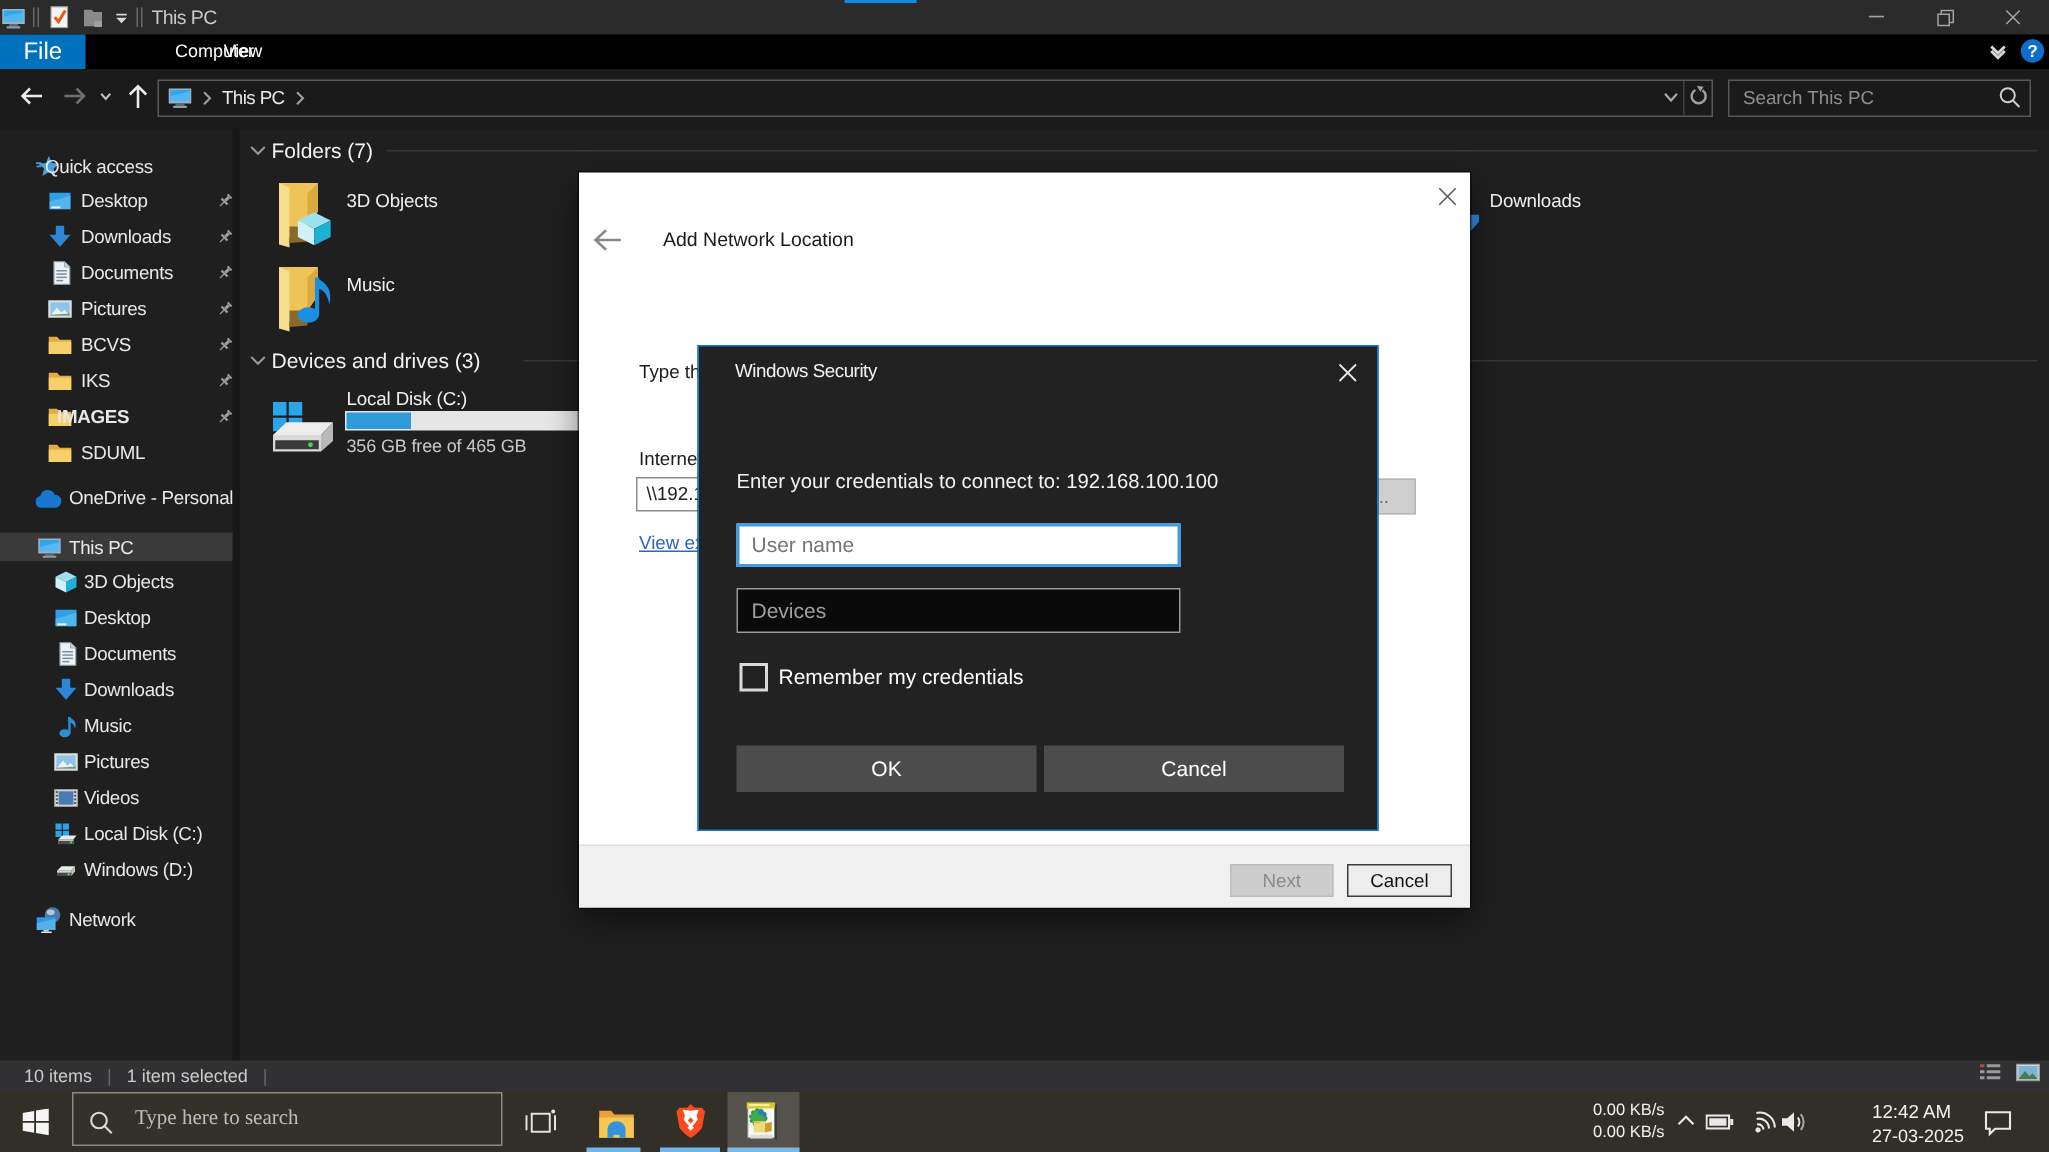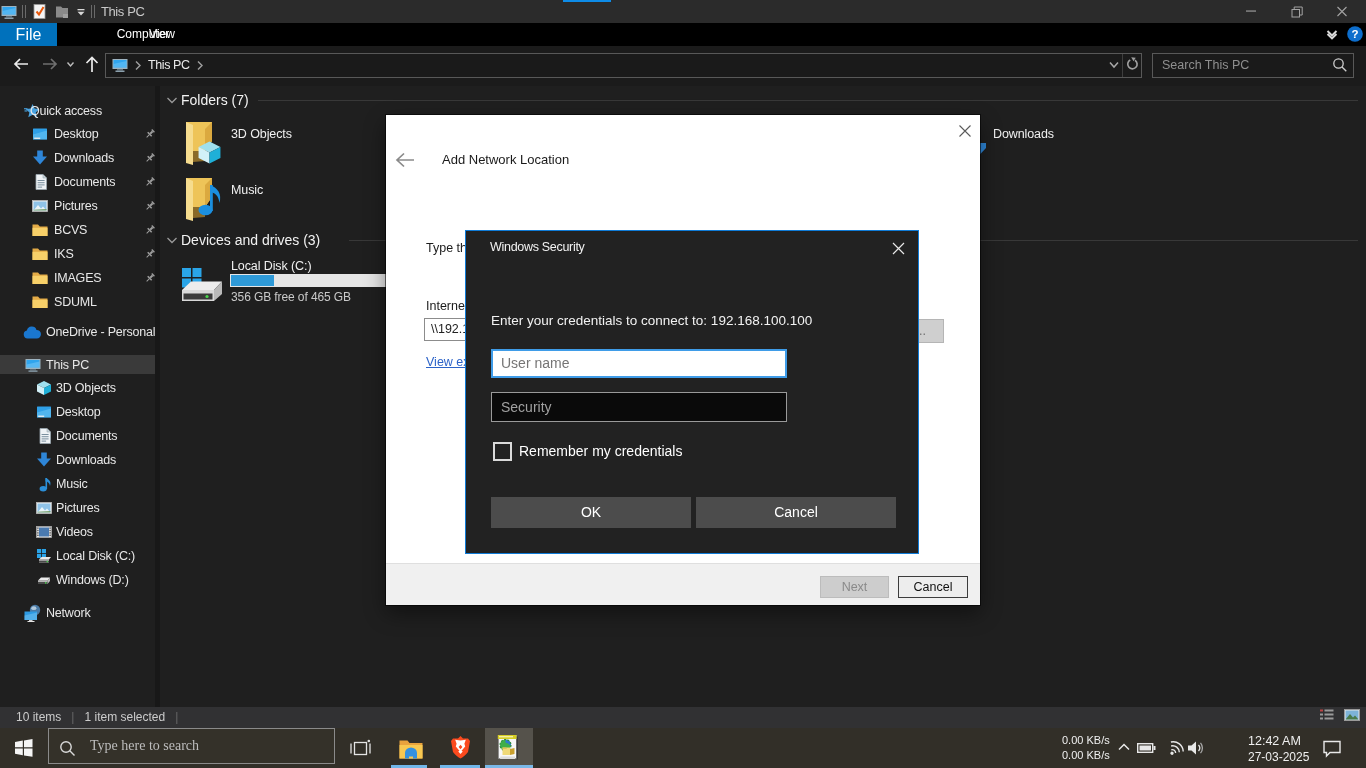--- a/index.html
+++ b/index.html
@@ -263,21 +263,21 @@
 <svg class="a" style="left:32px;top:246px;" width="16" height="16">
         <use href="#i-fold"></use>
       </svg>
 <div class="txt sb" style="left:54px;top:242px;">IKS</div>
 <svg class="a" style="left:144px;top:248px;" width="12" height="12">
         <use href="#i-pin"></use>
       </svg>
 <svg class="a" style="left:32px;top:270px;" width="16" height="16">
         <use href="#i-fold"></use>
       </svg>
-<div class="txt sb" style="left:54px;top:266px;">IMAGES</div>
+<div class="txt sb" style="left:38px;top:266px;font-weight:bold;">IMAGES</div>
 <svg class="a" style="left:144px;top:272px;" width="12" height="12">
         <use href="#i-pin"></use>
       </svg>
 <svg class="a" style="left:32px;top:294px;" width="16" height="16">
         <use href="#i-fold"></use>
       </svg>
 <div class="txt sb" style="left:54px;top:290px;">SDUML</div>
 <svg class="a" style="left:23px;top:326px;" width="18" height="14">
         <use href="#i-cloud"></use>
       </svg>
@@ -515,21 +515,21 @@
 
 <div id="security" class="a" style="left:465px;top:230px;width:454px;height:324px;background:#222222;border:1px solid #0f7bd7;box-sizing:border-box;">
   <div class="txt" style="left:24px;top:8px;height:17px;line-height:17px;color:#f2f2f2;font-size:12.5px;letter-spacing:-0.3px;">Windows Security</div>
   <svg class="a" style="left:425px;top:10px;" width="15" height="15" viewBox="0 0 15 15">
     <path d="M2 2 L13 13 M13 2 L2 13" stroke="#e8e8e8" stroke-width="1.2"></path>
   </svg>
   <div class="txt" style="left:25px;top:81px;height:18px;line-height:18px;color:#f2f2f2;font-size:13.5px;">Enter your credentials to connect to: 192.168.100.100</div>
   <div class="a" style="left:25px;top:118px;width:296px;height:29px;background:#fff;border:2px solid #3f9ce8;box-sizing:border-box;"></div>
   <div class="txt" style="left:35px;top:118px;height:29px;line-height:29px;color:#767575;font-size:14px;">User name</div>
   <div class="a" style="left:25px;top:161px;width:296px;height:30px;background:#0a0a0a;border:1px solid #9a9a9a;box-sizing:border-box;"></div>
-  <div class="txt" style="left:35px;top:161px;height:30px;line-height:30px;color:#a0a0a0;font-size:14px;">Security</div>
+  <div class="txt" style="left:35px;top:161px;height:30px;line-height:30px;color:#a0a0a0;font-size:14px;">Devices</div>
   <div class="a" style="left:27px;top:211px;width:19px;height:19px;border:2px solid #dadada;box-sizing:border-box;"></div>
   <div class="txt" style="left:53px;top:211px;height:19px;line-height:19px;color:#fff;font-size:14px;">Remember my credentials</div>
   <div class="a" style="left:25px;top:266px;width:200px;height:31px;background:#4c4c4c;"></div>
   <div class="txt" style="left:25px;top:266px;width:200px;height:31px;line-height:31px;text-align:center;color:#fff;font-size:14px;">OK</div>
   <div class="a" style="left:230px;top:266px;width:200px;height:31px;background:#4c4c4c;"></div>
   <div class="txt" style="left:230px;top:266px;width:200px;height:31px;line-height:31px;text-align:center;color:#fff;font-size:14px;">Cancel</div>
 </div>
 
 </div>
 

